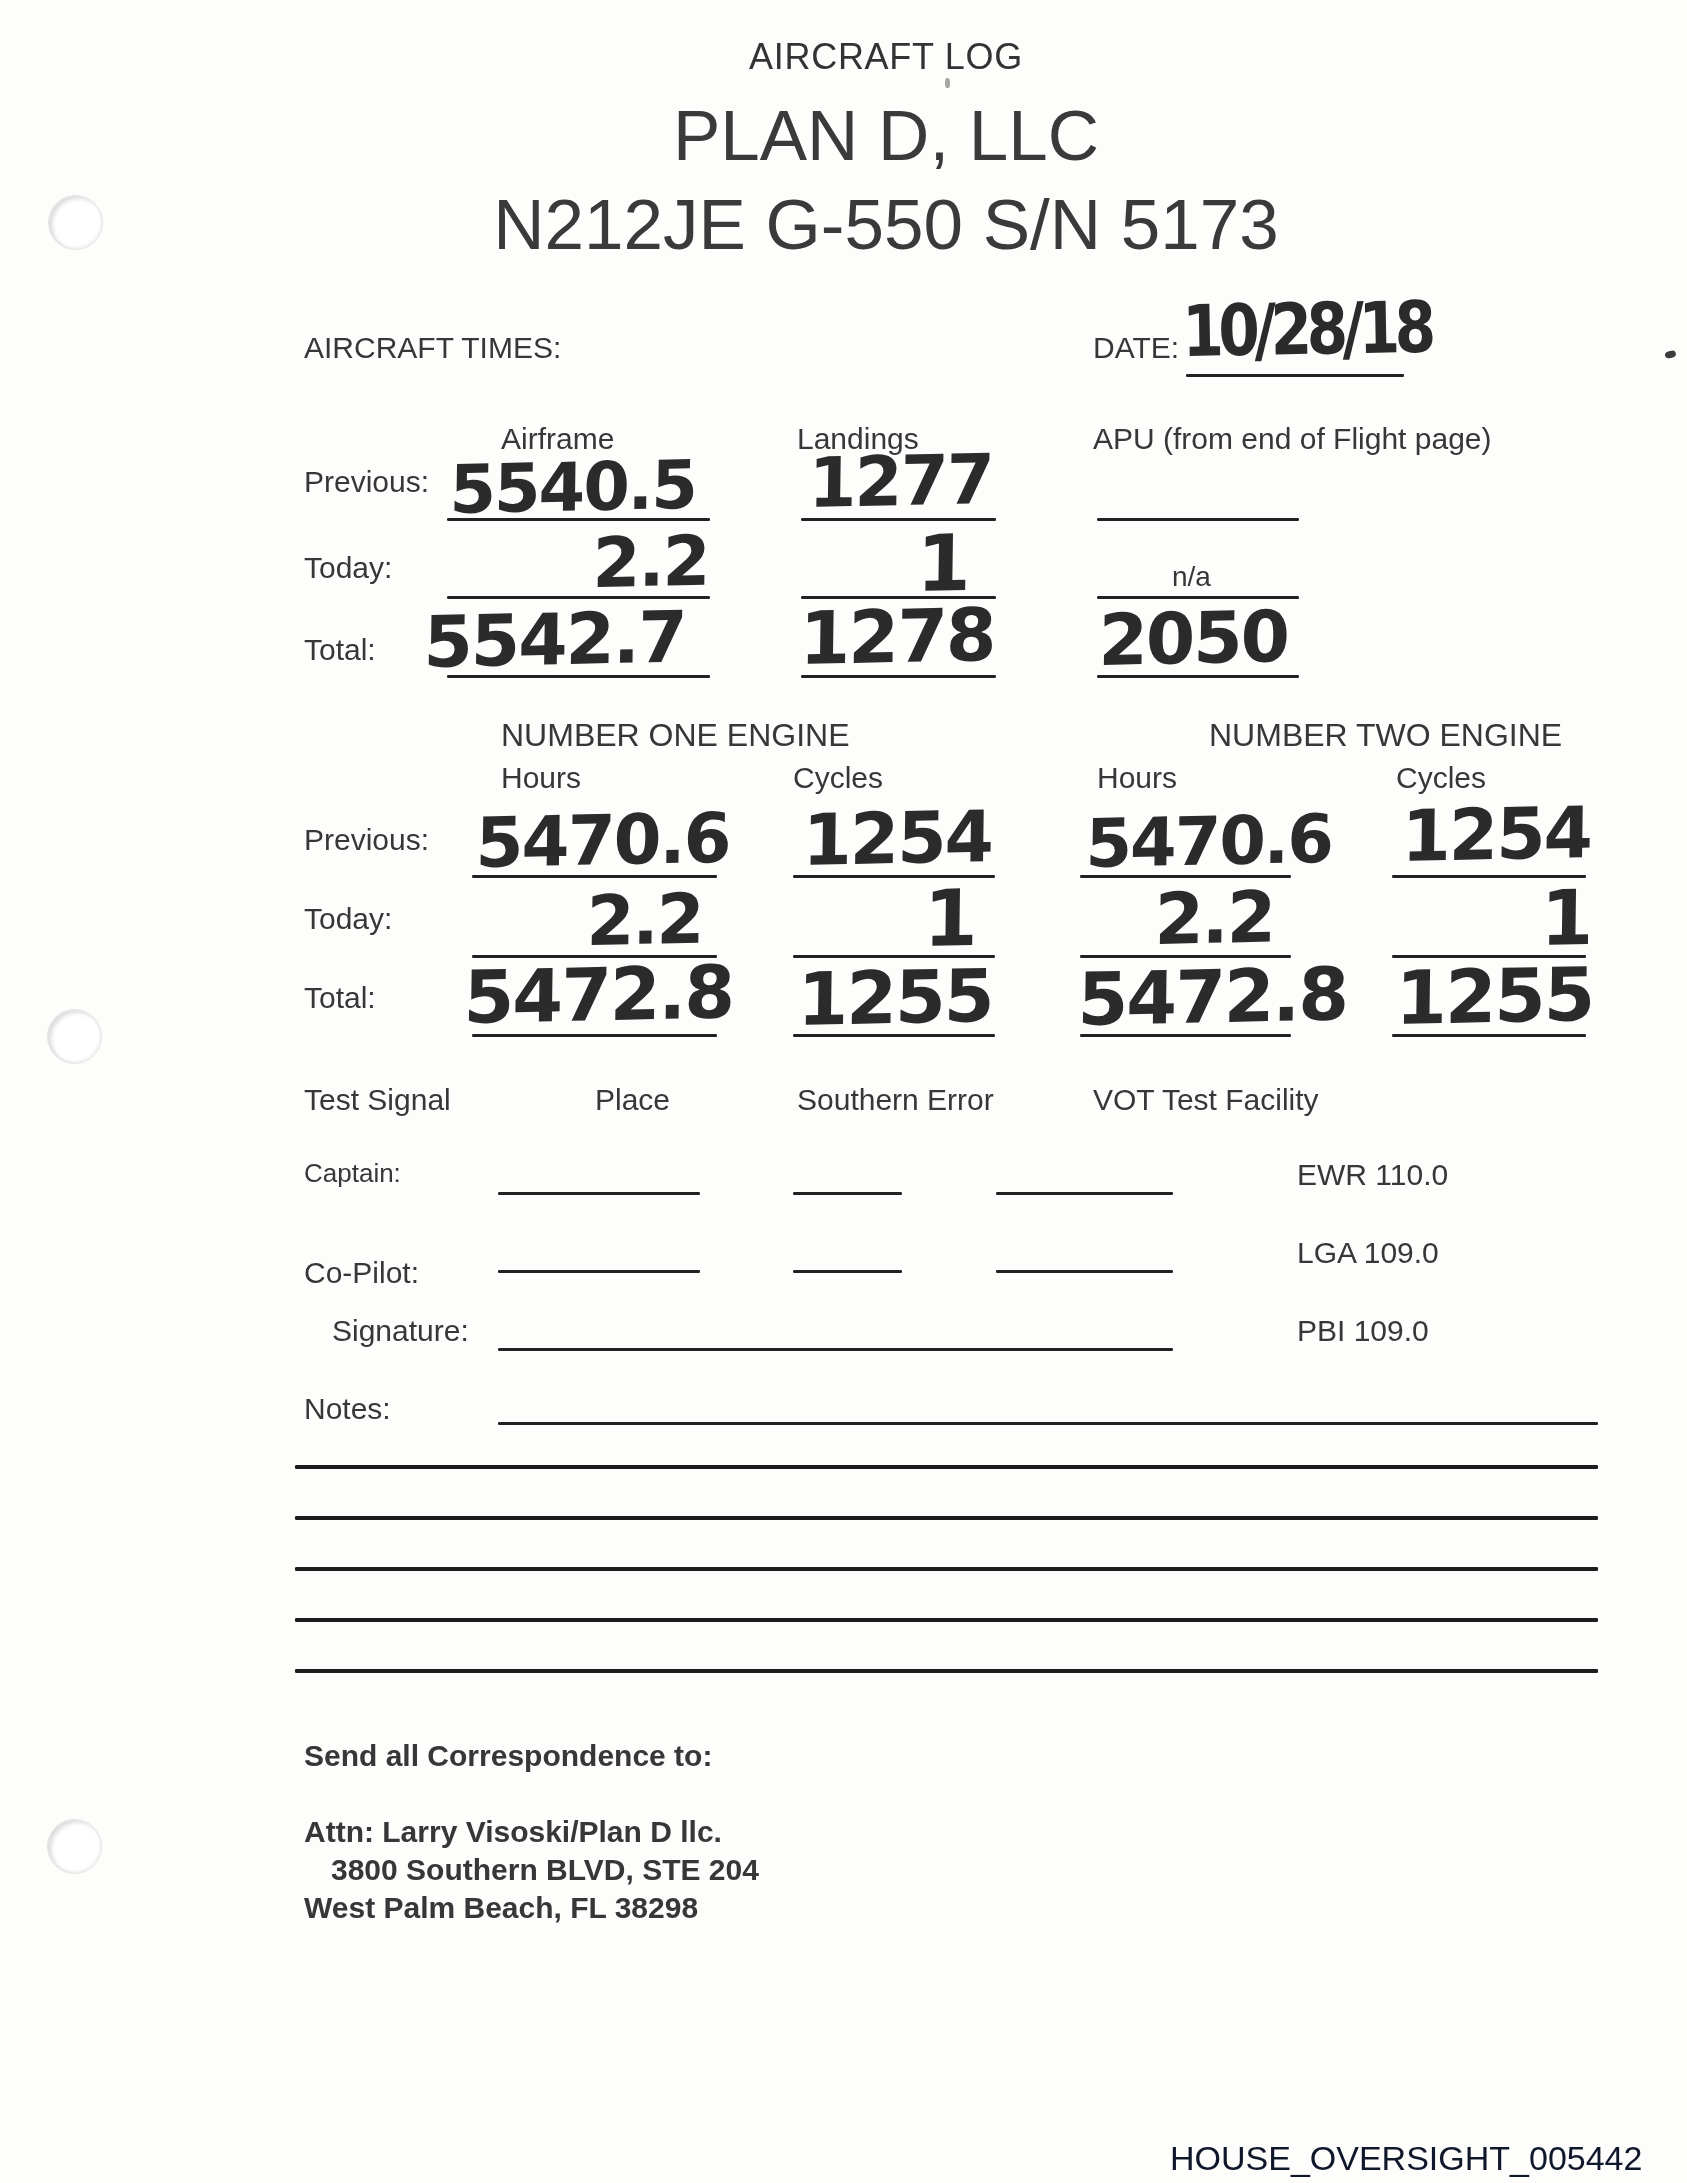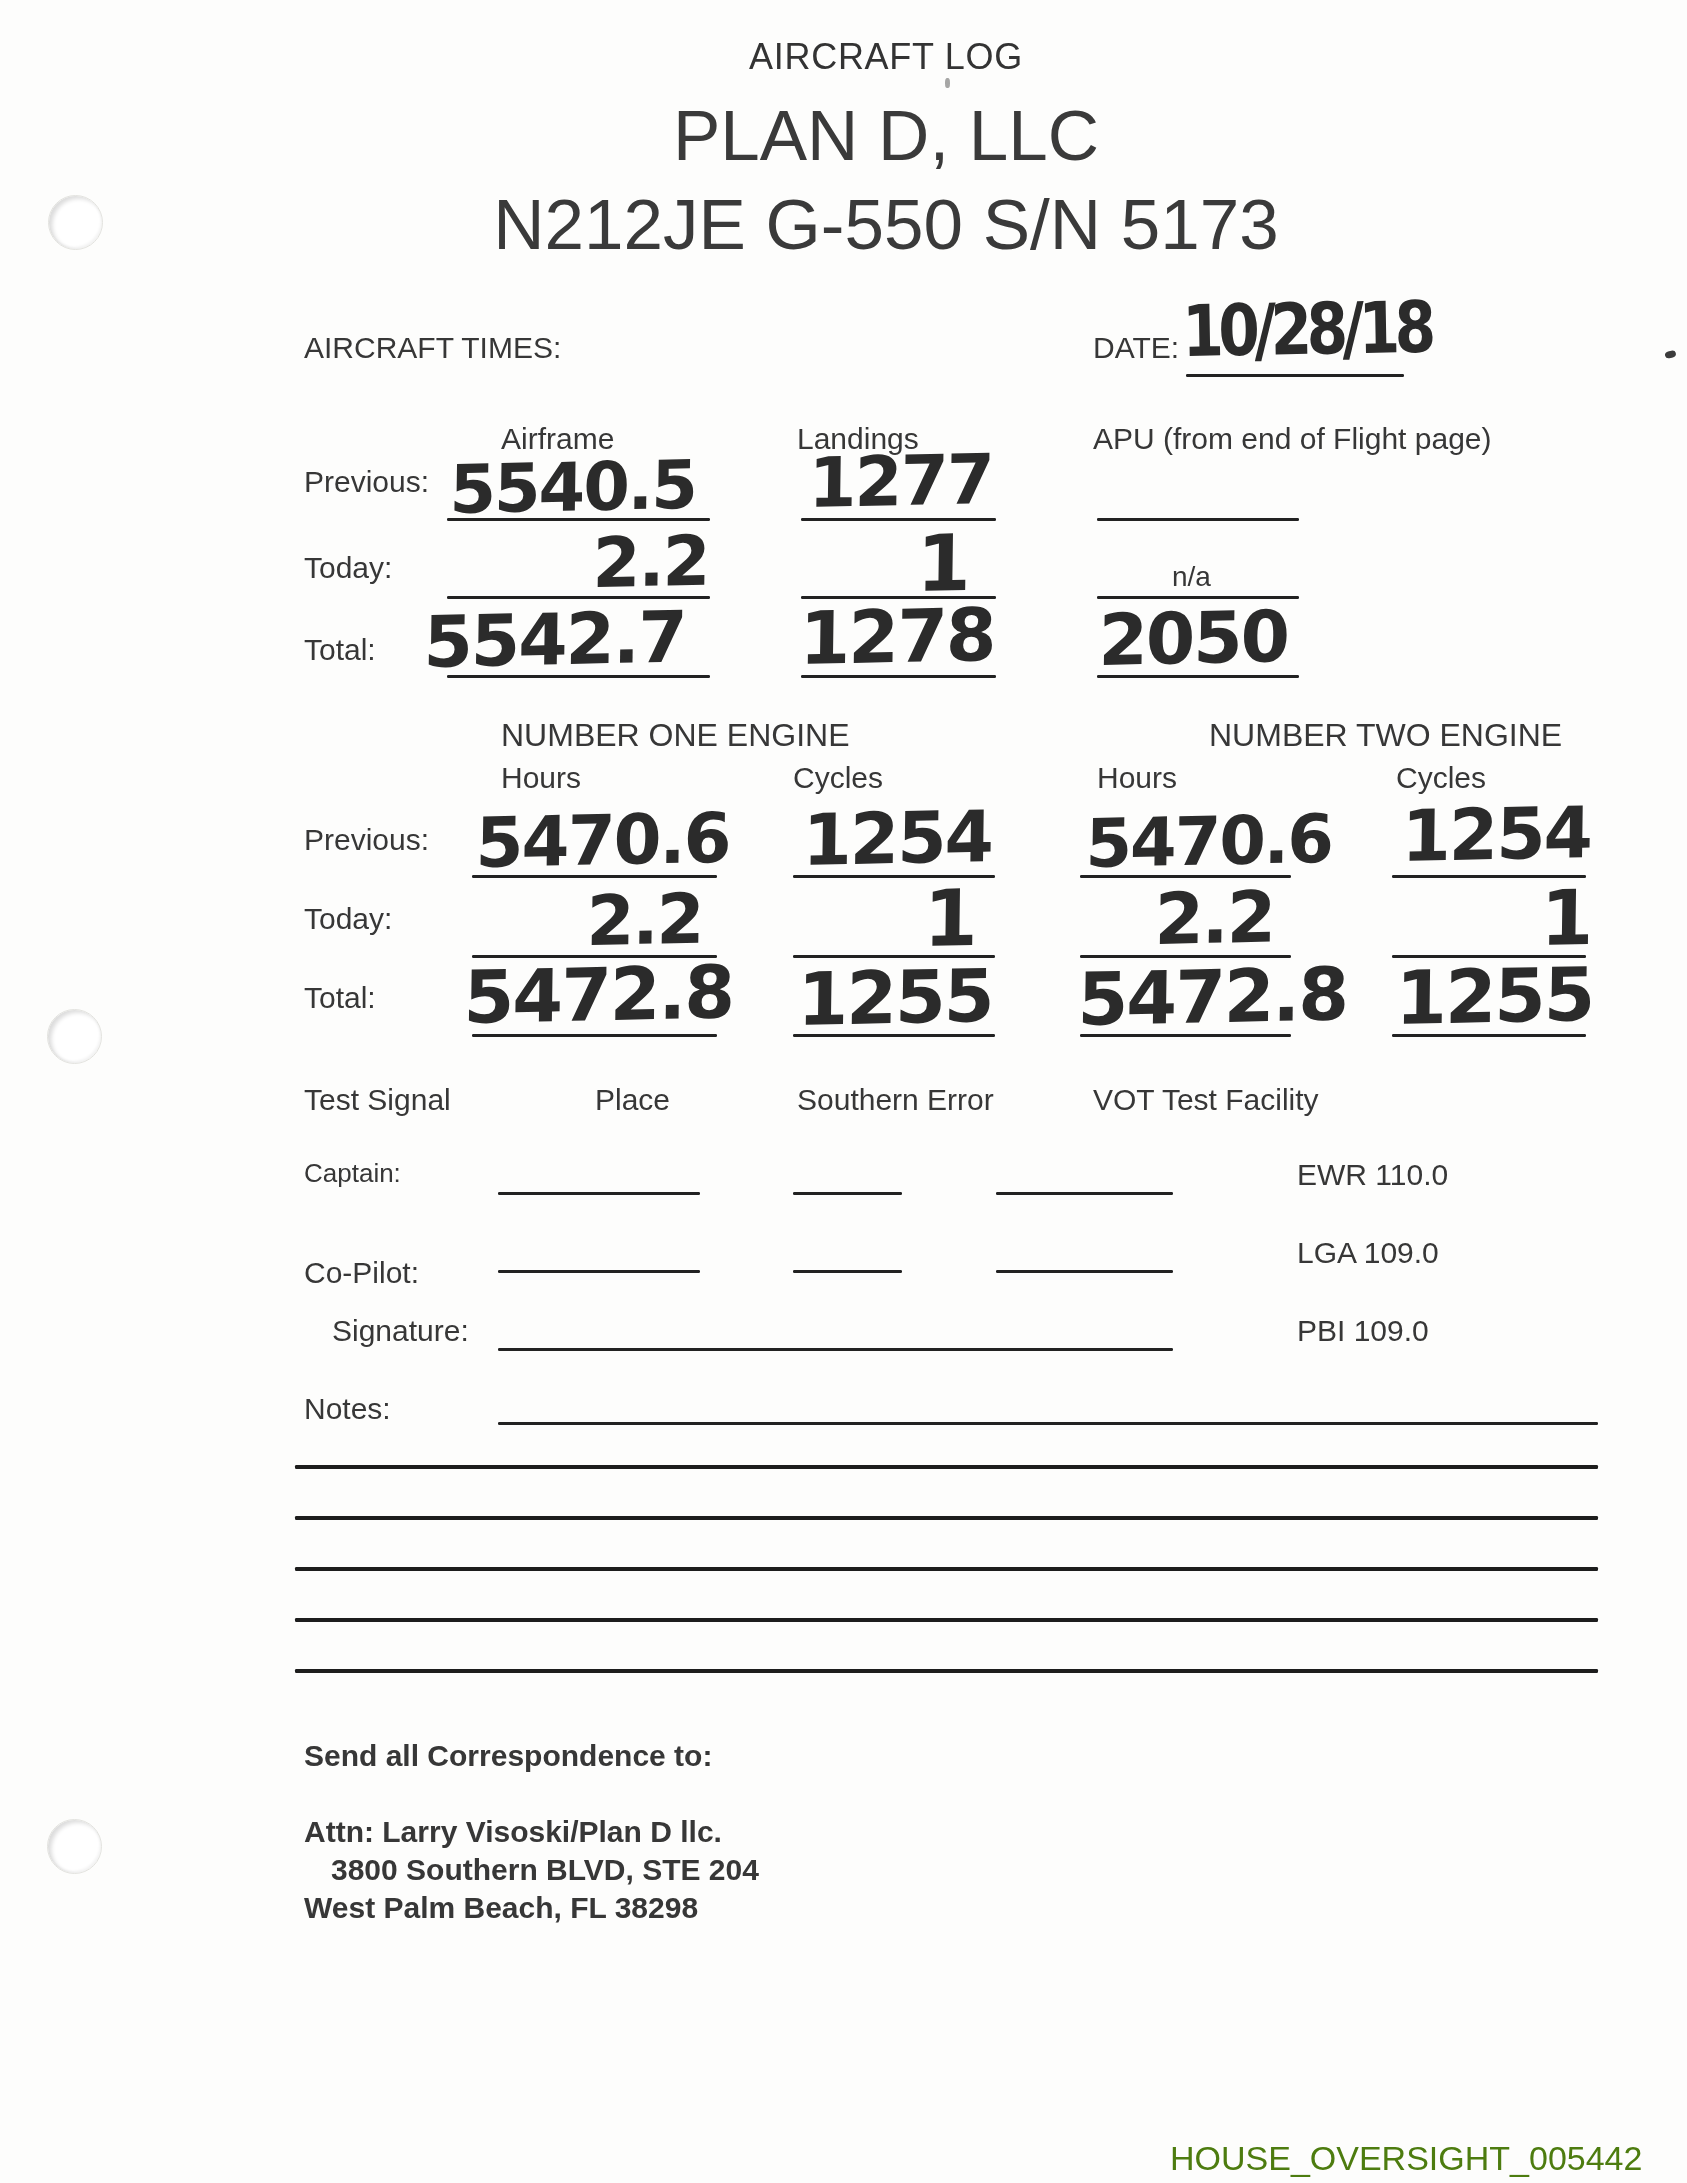--- a/index.html
+++ b/index.html
@@ -168,16 +168,16 @@
   <div class="line thick" style="left:295px;top:1516px;width:1303px;"></div>
   <div class="line thick" style="left:295px;top:1567px;width:1303px;"></div>
   <div class="line thick" style="left:295px;top:1618px;width:1303px;"></div>
   <div class="line thick" style="left:295px;top:1669px;width:1303px;"></div>
 
   <div class="t b" style="left:304px;top:1740px;font-size:30px;">Send all Correspondence to:</div>
   <div class="t b" style="left:304px;top:1816px;font-size:30px;">Attn: Larry Visoski/Plan D llc.</div>
   <div class="t b" style="left:299px;top:1854px;font-size:30px;margin-left:32px;">3800 Southern BLVD, STE 204</div>
   <div class="t b" style="left:304px;top:1892px;font-size:30px;">West Palm Beach, FL 38298</div>
 
-  <div class="t" style="left:1170px;top:2140px;font-size:34px;color:#4d7c0f;">HOUSE_OVERSIGHT_005442</div>
+  <div class="t" style="left:1170px;top:2140px;font-size:34px;color:#0f172a;">HOUSE_OVERSIGHT_005442</div>
 
 </div>
 
 
 </body></html>

